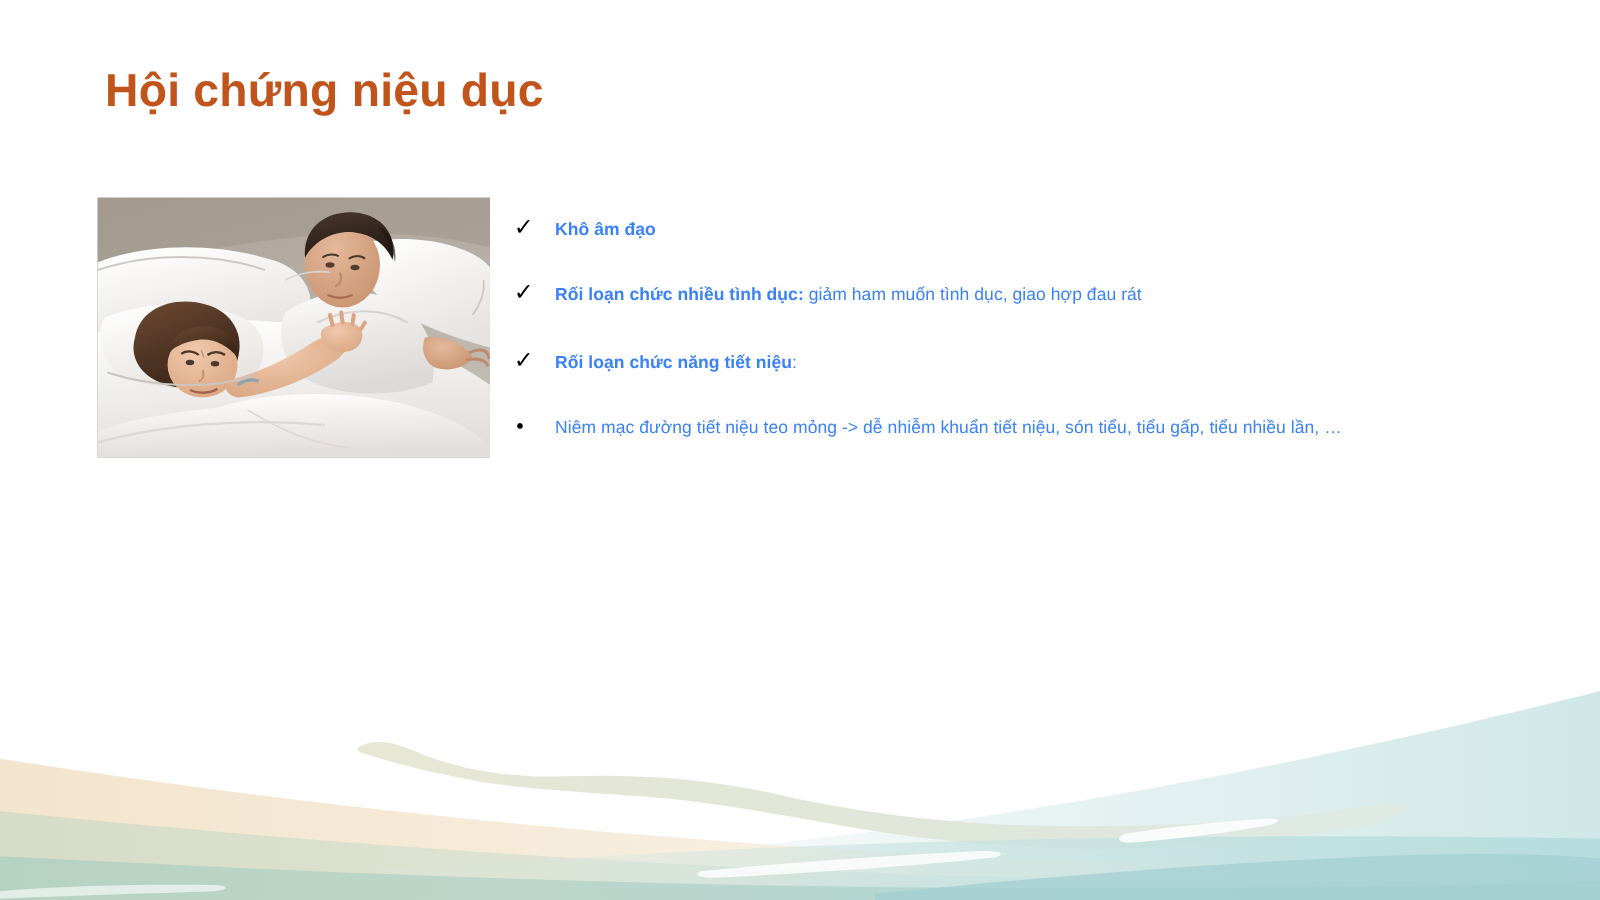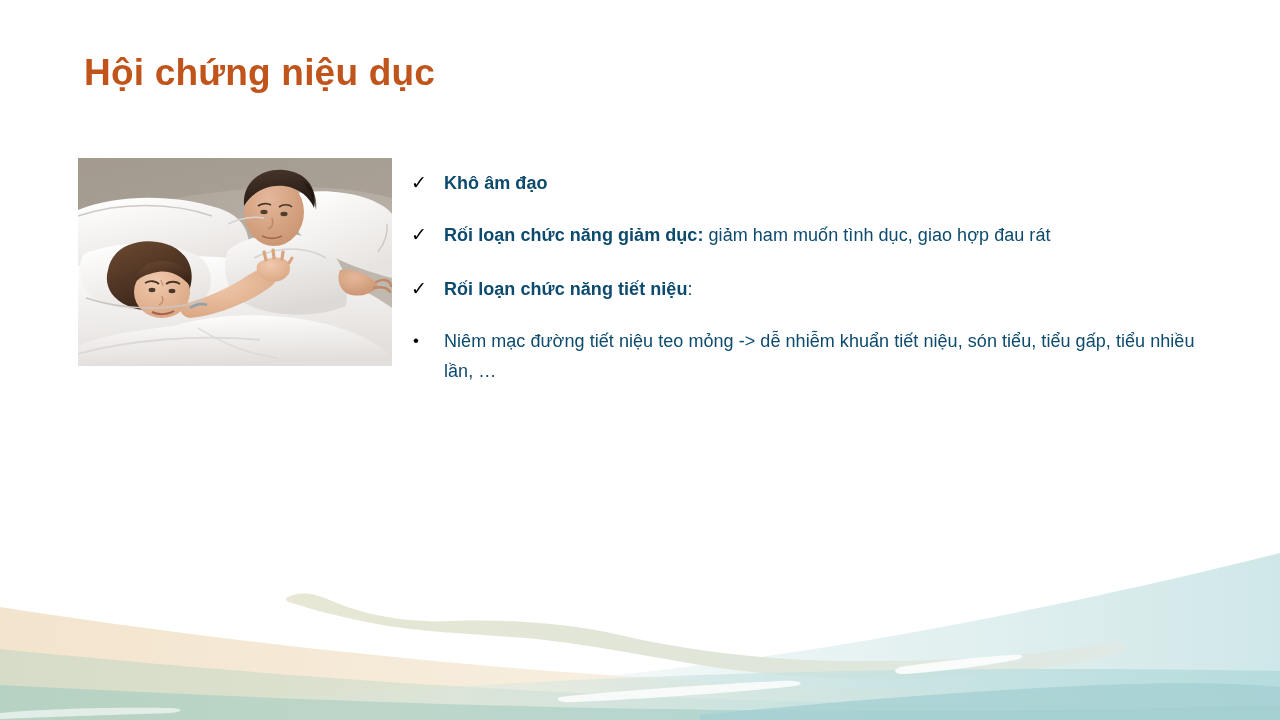--- a/index.html
+++ b/index.html
@@ -72,23 +72,23 @@
     text-align: left;
     padding-left: 3px;
     box-sizing: border-box;
   }
   .bullet-marker.dot {
     font-size: 17px;
     padding-left: 5px;
   }
   .bullet-text {
     flex: 1 1 auto;
-    font-size: 18px;
+    font-size: 14px;
     line-height: 30px;
-    color: #0c4a6e;
+    color: #3b82f6;
     letter-spacing: 0.05px;
   }
   .bullet-text .lead { font-weight: bold; }
   .bullet-text .rest { font-weight: normal; text-align: right; }
   .bullet-row.r1 { margin-bottom: 22px; }
   .bullet-row.r2 { margin-bottom: 24px; }
   .bullet-row.r3 { margin-bottom: 22px; }
 
   
   #wave-footer {
@@ -213,21 +213,21 @@
 
   <div id="body-list">
 
     <div class="bullet-row r1">
       <span class="bullet-marker check">✓</span>
       <span class="bullet-text"><span class="lead">Khô âm đạo</span><span class="rest"></span></span>
     </div>
 
     <div class="bullet-row r2">
       <span class="bullet-marker check">✓</span>
-      <span class="bullet-text"><span class="lead">Rối loạn chức năng giảm dục:</span><span class="rest"> giảm ham muốn tình dục, giao hợp đau rát</span></span>
+      <span class="bullet-text"><span class="lead">Rối loạn chức nhiều tình dục:</span><span class="rest"> giảm ham muốn tình dục, giao hợp đau rát</span></span>
     </div>
 
     <div class="bullet-row r3">
       <span class="bullet-marker check">✓</span>
       <span class="bullet-text"><span class="lead">Rối loạn chức năng tiết niệu</span><span class="rest">:</span></span>
     </div>
 
     <div class="bullet-row r4">
       <span class="bullet-marker dot">•</span>
       <span class="bullet-text"><span class="lead"></span><span class="rest">Niêm mạc đường tiết niệu teo mỏng -&gt; dễ nhiễm khuẩn tiết niệu, són tiểu, tiểu gấp, tiểu nhiều lần, …</span></span>

